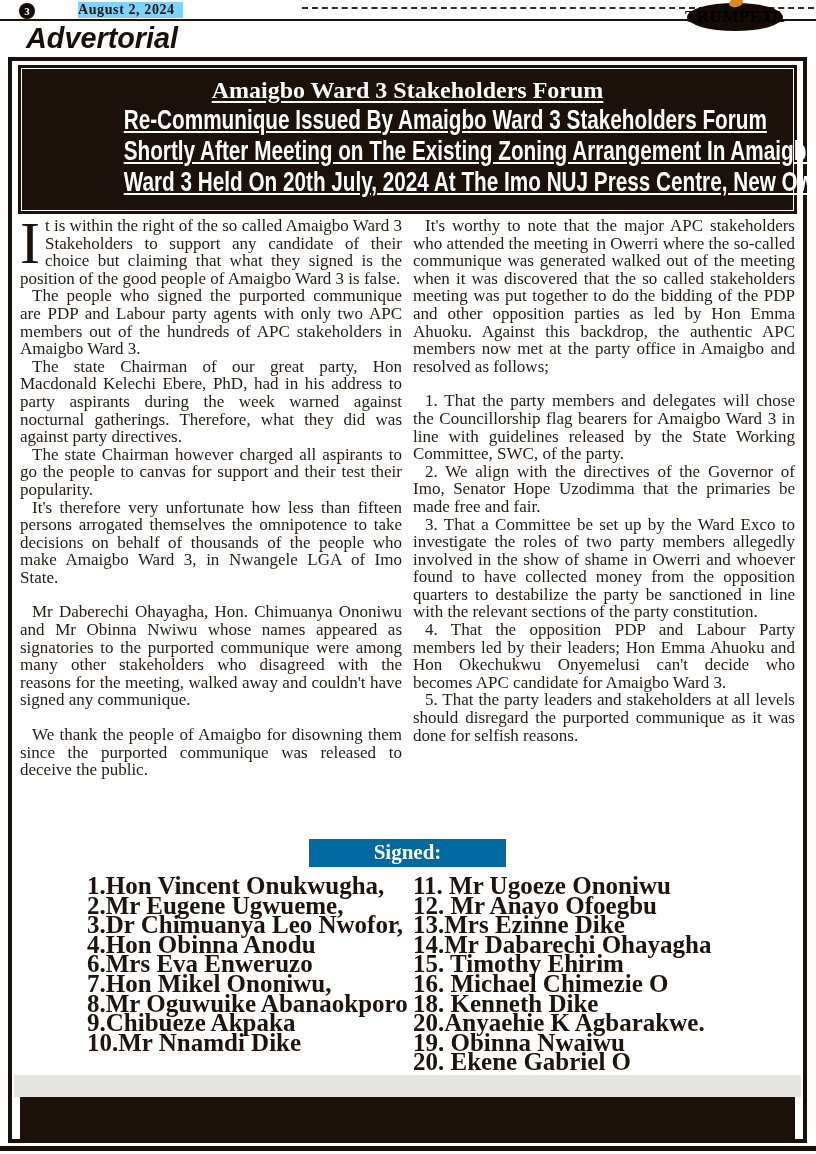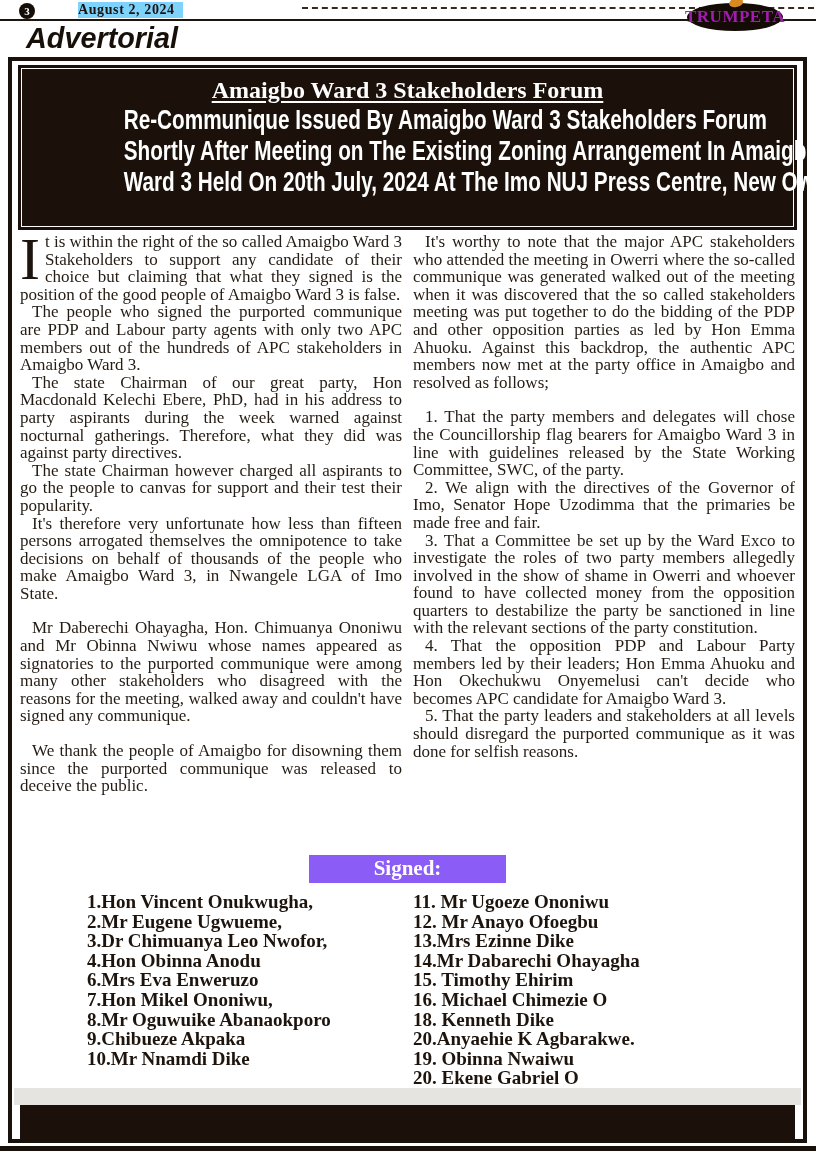--- a/index.html
+++ b/index.html
@@ -20,34 +20,34 @@
     font:bold 14px "Liberation Serif", serif; letter-spacing:.6px; color:#1b130d;
     background:#7dd3fc; padding-right:8px; z-index:2;
   }
   .dash-line { position:absolute; left:302px; right:2px; top:7px; border-top:2px dashed #352a22; z-index:1; }
   .solid-line { position:absolute; left:0; top:19px; width:816px; height:2px; background:#1d150f; z-index:1; }
   .masthead { position:absolute; left:683px; top:-3px; width:104px; height:38px; z-index:3; }
   .masthead-oval { position:absolute; left:4px; right:4px; top:6px; bottom:4px; background:#140b06; border-radius:50%; }
   .trumpeter-icon { position:absolute; left:46px; top:1px; width:14px; height:9px;
     background:#d8891f; border-radius:60% 40% 50% 50%; transform:rotate(-12deg); }
   .masthead-text { position:absolute; left:0; right:0; top:10px; text-align:center;
-    font:bold 17px "Liberation Serif", serif; color:#a21caf; letter-spacing:.5px; }
+    font:bold 17px "Liberation Serif", serif; color:#000000; letter-spacing:.5px; }
   .advertorial {
     position:absolute; left:26px; top:21px;
     font:italic 900 30px "Liberation Sans", sans-serif; color:#161009;
     transform:scaleX(.96); transform-origin:left;
   }
   
   .main-box {
     position:absolute; left:8px; top:57px; width:799px; height:1086px;
     box-sizing:border-box; border:4px solid #1a110b; background:#fff;
     padding:4px 6px 0 6px; display:flex; flex-direction:column;
   }
   .title-block { background:#1b110a; padding:3px; flex:0 0 auto; }
-  .title-inner { border:1px solid #fdfdfd; padding:7px 2px 29px; text-align:center; color:#fff; }
+  .title-inner { border:1px solid #fdfdfd; padding:7px 2px 13px; text-align:center; color:#fff;text-decoration:underline; }
   .forum-title {
     display:inline-block; font:bold 24px/28px "Liberation Serif", serif;
     text-decoration:underline; text-underline-offset:3px;
   }
   .headline-line {
     display:block; white-space:nowrap;
     font:bold 28px/31px "Liberation Sans", sans-serif;
     transform:scaleX(.74); transform-origin:50% 50%;
   }
   
@@ -55,25 +55,25 @@
   .col { flex:1; text-align:justify; font-size:17px; line-height:17.6px; color:#241b13; }
   .col p { margin:0; text-indent:12px; }
   .col p.lead { text-indent:0; }
   .col p.gap { margin-top:17px; }
   .dropcap {
     float:left; font-size:60px; line-height:47px; padding:3px 5px 0 0;
     font-family:"Liberation Serif", serif; color:#1d140d;
   }
   
   .signed-box {
-    width:197px; margin:3px auto 9px; background:#8b5cf6; color:#fff;
+    width:197px; margin:3px auto 9px; background:#0369a1; color:#fff;
     text-align:center; font:bold 21px/24px "Liberation Serif", serif; padding:1px 0 3px;
   }
   .names { display:flex; padding-left:69px; }
-  .names-col { font-weight:bold; font-size:19px; line-height:19.6px; color:#1d140d; }
+  .names-col { font-weight:bold; font-size:25px; line-height:19.6px; color:#1d140d; }
   .names-col.left  { width:326px; }
   .names-col.right { flex:1; }
   
   .band-gray  { margin-top:auto; height:22px; background:#e5e4e1; margin-left:-4px; margin-right:-4px; }
   .band-black { height:42px; background:#1b110a; margin:0 2px; }
   .bottom-strip { position:absolute; left:0; top:1146px; width:816px; height:5px; background:#17100b; }
 </style>
 </head>
 <body>
 

